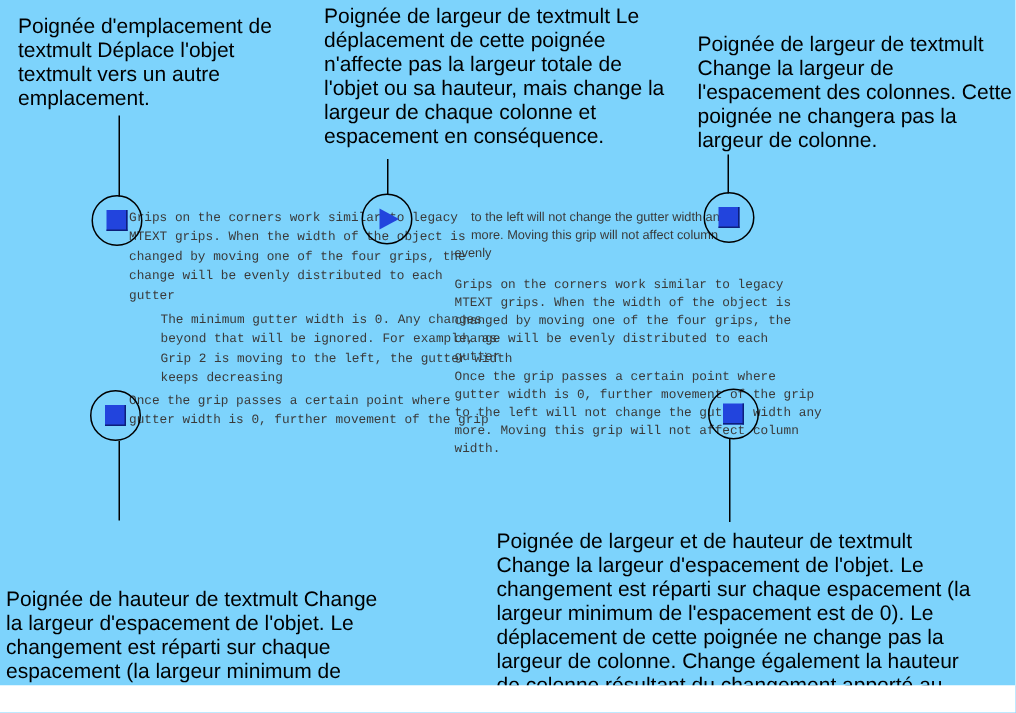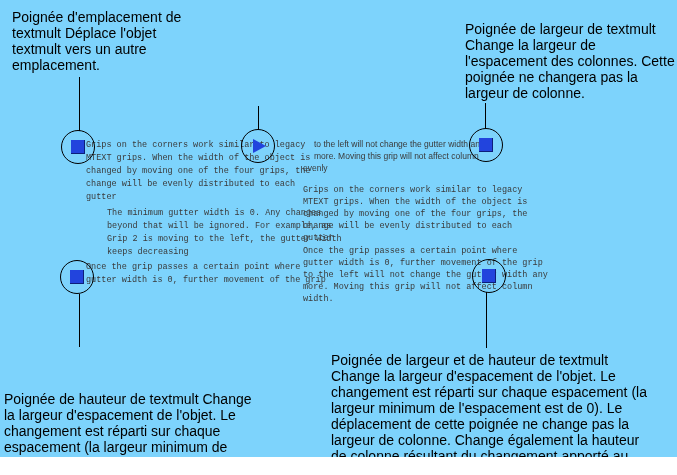--- a/index.html
+++ b/index.html
@@ -29,20 +29,26 @@
 </head>
 <body>
 
 <div id="figure">
 
   <div class="callout" style="left:12px;top:9px;">Poignée d'emplacement de
 textmult Déplace l'objet
 textmult vers un autre
 emplacement.</div>
 
+  <div class="callout" style="left:216px;top:2px;">Poignée de largeur de textmult Le
+déplacement de cette poignée
+n'affecte pas la largeur totale de
+l'objet ou sa hauteur, mais change la
+largeur de chaque colonne et
+espacement en conséquence.</div>
 
   <div class="callout" style="left:465px;top:21px;">Poignée de largeur de textmult
 Change la largeur de
 l'espacement des colonnes. Cette
 poignée ne changera pas la
 largeur de colonne.</div>
 
   <div class="callout" style="left:4px;top:351px;margin-top:40px;">Poignée de hauteur de textmult Change
 la largeur d'espacement de l'objet. Le
 changement est réparti sur chaque

